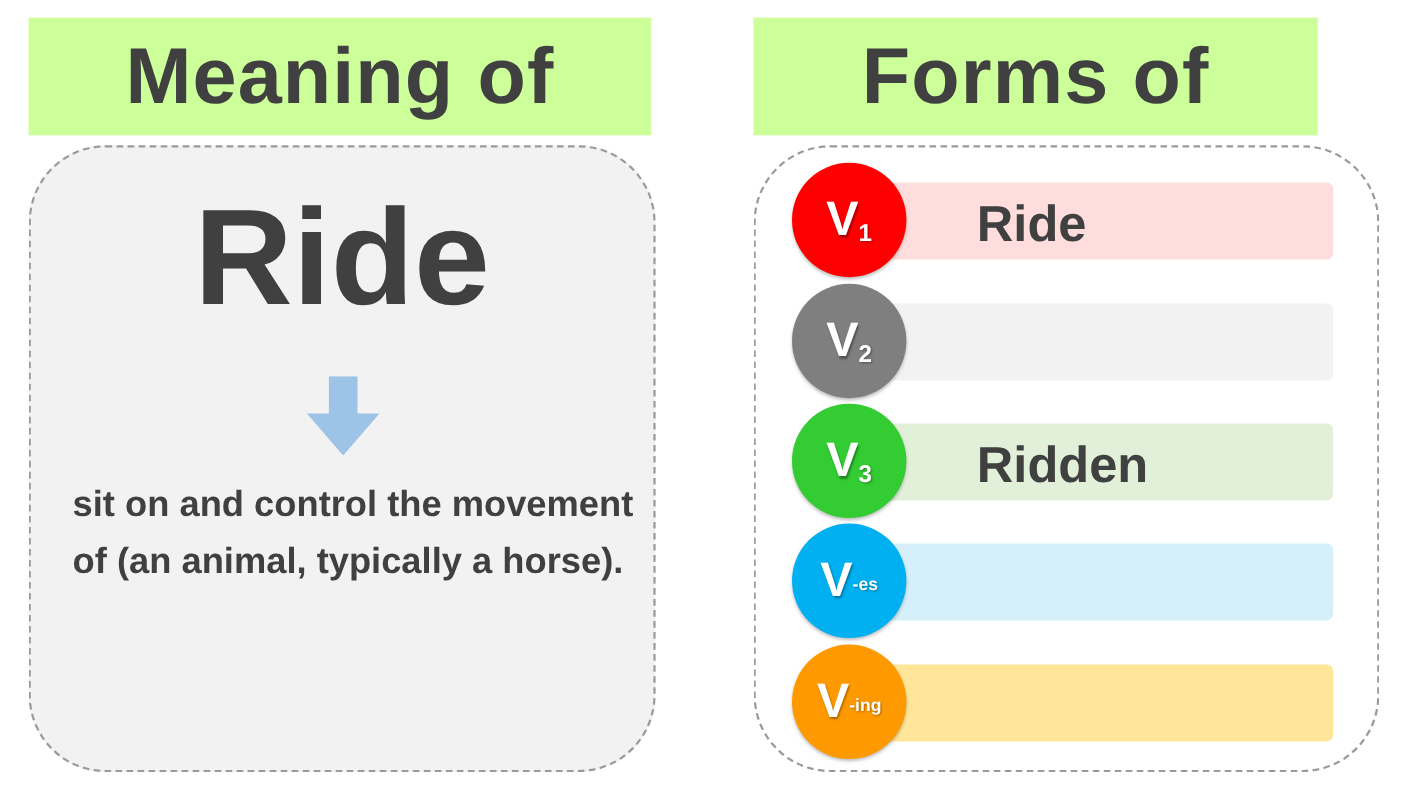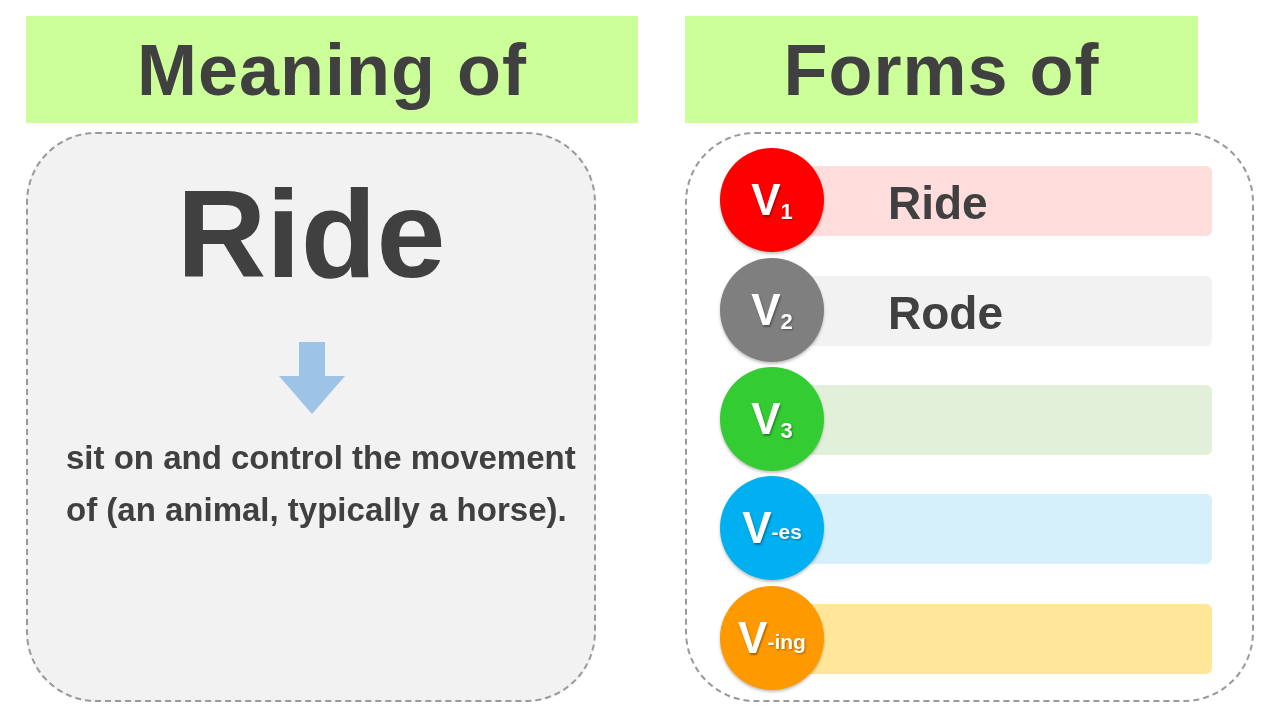--- a/index.html
+++ b/index.html
@@ -1,39 +1,39 @@
 <!DOCTYPE html>
 <html><head>
 <meta charset="utf-8">
 <style>
   html, body { margin:0; padding:0; }
   body { width:1280px; height:720px; background:#ffffff; position:relative; overflow:hidden;
          font-family:"Liberation Sans", sans-serif; color:#404040; }
   .hdr { position:absolute; top:16px; height:107px; background:#ccff99; display:flex;
          align-items:center; justify-content:center; font-weight:bold; font-size:72px;
          color:#404040; letter-spacing:1px; }
-  .hdr-left { left:26px; width:612px; }
+  .hdr-left { left:26px; width:566px; }
   .hdr-right { left:685px; width:513px; }
   .panel { position:absolute; top:132px; height:570px; border:2px dashed #9a9a9a;
            border-radius:70px; box-sizing:border-box; }
   .panel-left { left:26px; width:570px; background:#f2f2f2; }
   .panel-right { left:685px; width:569px; background:#ffffff; }
   .word { position:absolute; top:172px; left:26px; width:570px; text-align:center;
           font-weight:bold; font-size:124px; color:#404040; line-height:1; }
   .arrow { position:absolute; left:279px; top:342px; width:66px; height:72px; }
   .definition { position:absolute; left:66px; top:432px; width:520px; font-size:33px;
                 font-weight:bold; line-height:52px; color:#404040; }
   .form-row { position:absolute; left:720px; width:492px; height:104px; }
   .bar { position:absolute; left:52px; top:18px; width:440px; height:70px; border-radius:6px; }
   .circle { position:absolute; left:0; top:0; width:104px; height:104px; border-radius:50%;
             display:flex; align-items:center; justify-content:center; color:#ffffff;
             font-weight:bold; box-shadow:0 2px 3px rgba(0,0,0,0.25); z-index:2; }
   .circle .v { font-size:44px; text-shadow:1px 2px 2px rgba(0,0,0,0.35); }
   .circle .sub { font-size:22px; position:relative; top:12px; text-shadow:1px 1px 2px rgba(0,0,0,0.35); }
-  .circle .suf { font-size:21px; position:relative; top:4px; text-shadow:1px 1px 2px rgba(0,0,0,0.35); }
+  .circle .suf { font-size:16px; position:relative; top:4px; text-shadow:1px 1px 2px rgba(0,0,0,0.35); }
   .form-text { position:absolute; left:168px; top:18px; height:70px; line-height:74px;
                font-size:46px; font-weight:bold; color:#404040; z-index:3; }
 </style>
 </head>
 <body>
 
 <div class="hdr hdr-left">
   <span>Meaning of</span>
 </div>
 <div class="hdr hdr-right">
@@ -57,29 +57,29 @@
   </div>
   <div class="form-text">Ride</div>
 </div>
 
 <div class="form-row" style="top:258px;">
   <div class="bar" style="background:#f2f2f2;"></div>
   <div class="circle" style="background:#7f7f7f;">
     <span class="v">V</span>
       <span class="sub">2</span>
   </div>
-  <div class="form-text">Rode</div>
 </div>
 
 <div class="form-row" style="top:367px;">
   <div class="bar" style="background:#e2f0d9;"></div>
   <div class="circle" style="background:#33cc33;">
     <span class="v">V</span>
       <span class="sub">3</span>
   </div>
+  <div class="form-text">Ridden</div>
 </div>
 
 <div class="form-row" style="top:476px;">
   <div class="bar" style="background:#d6f0fb;"></div>
   <div class="circle" style="background:#00b0f0;">
     <span class="v">V</span>
       <span class="suf">-es</span>
   </div>
 </div>
 

